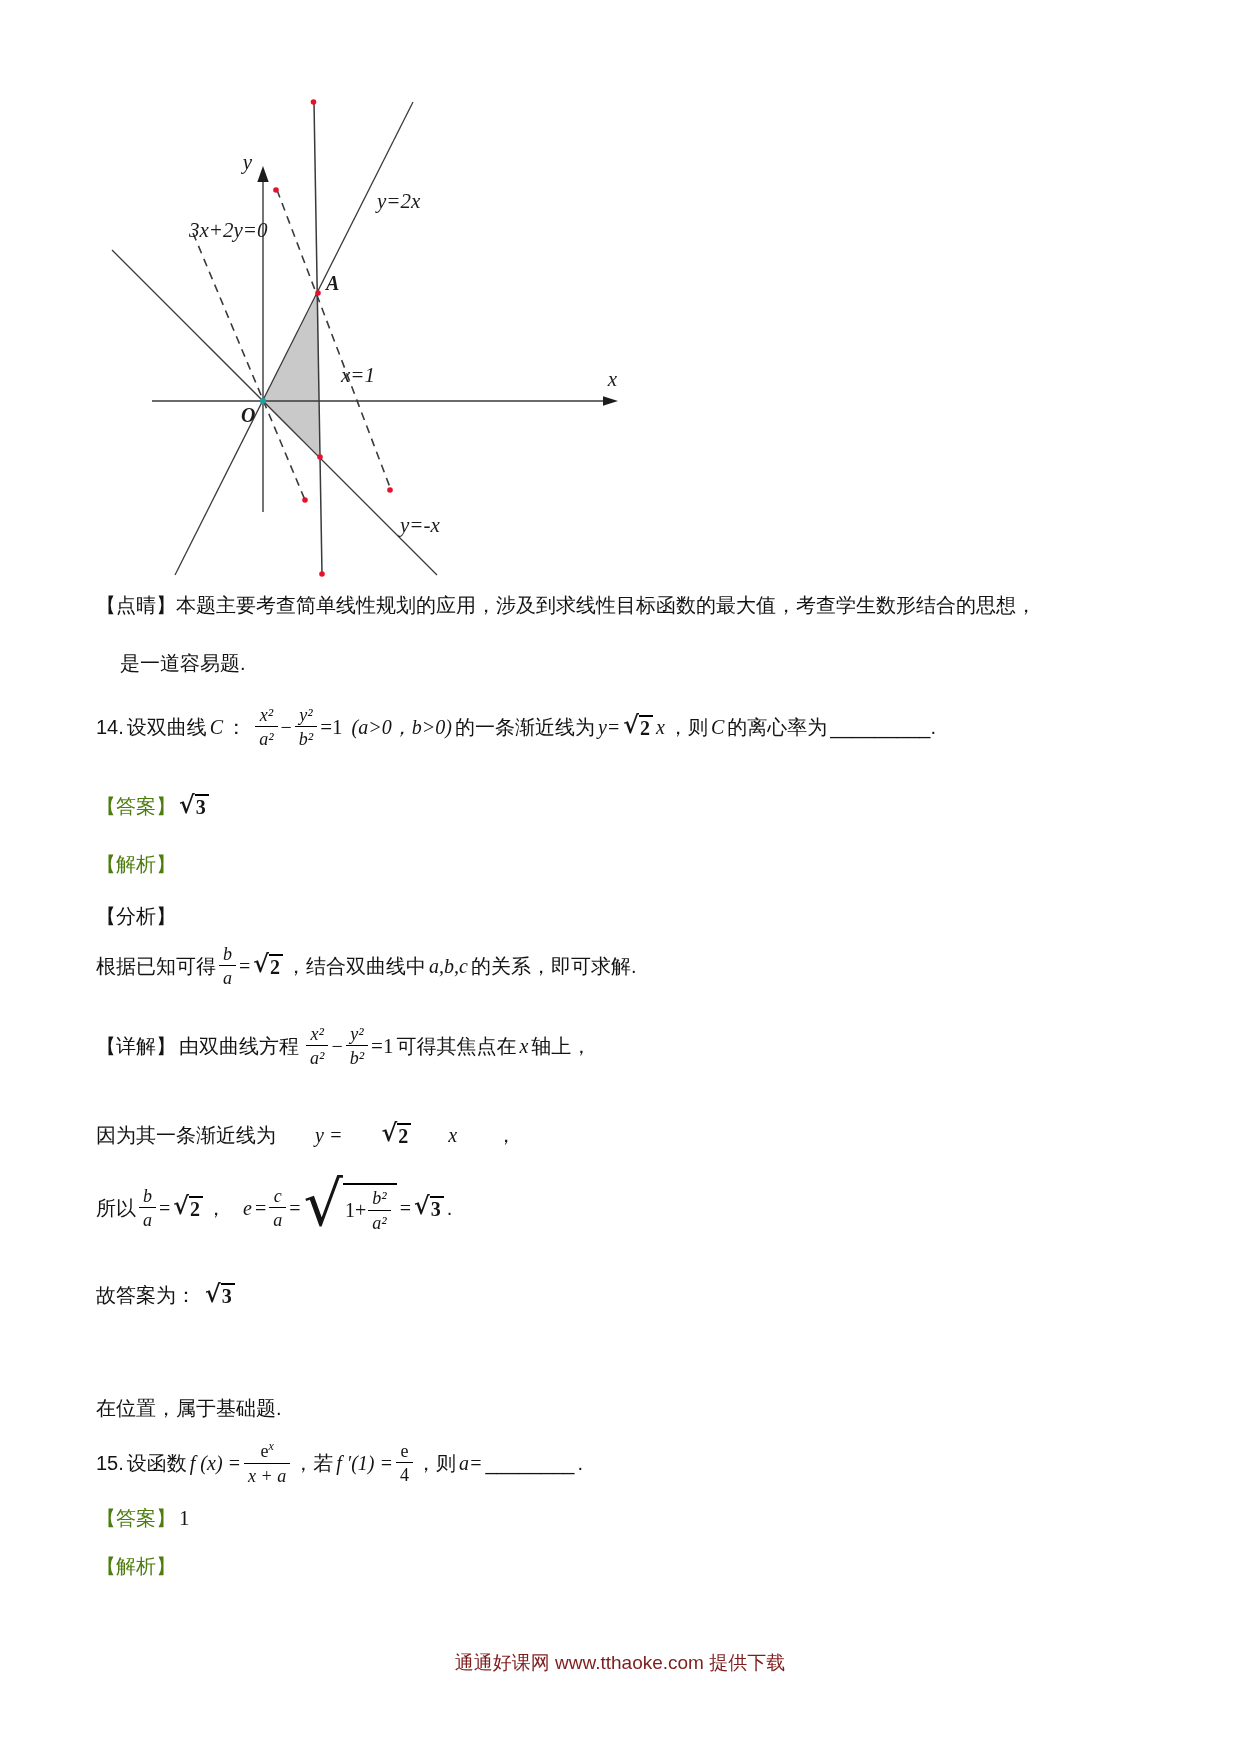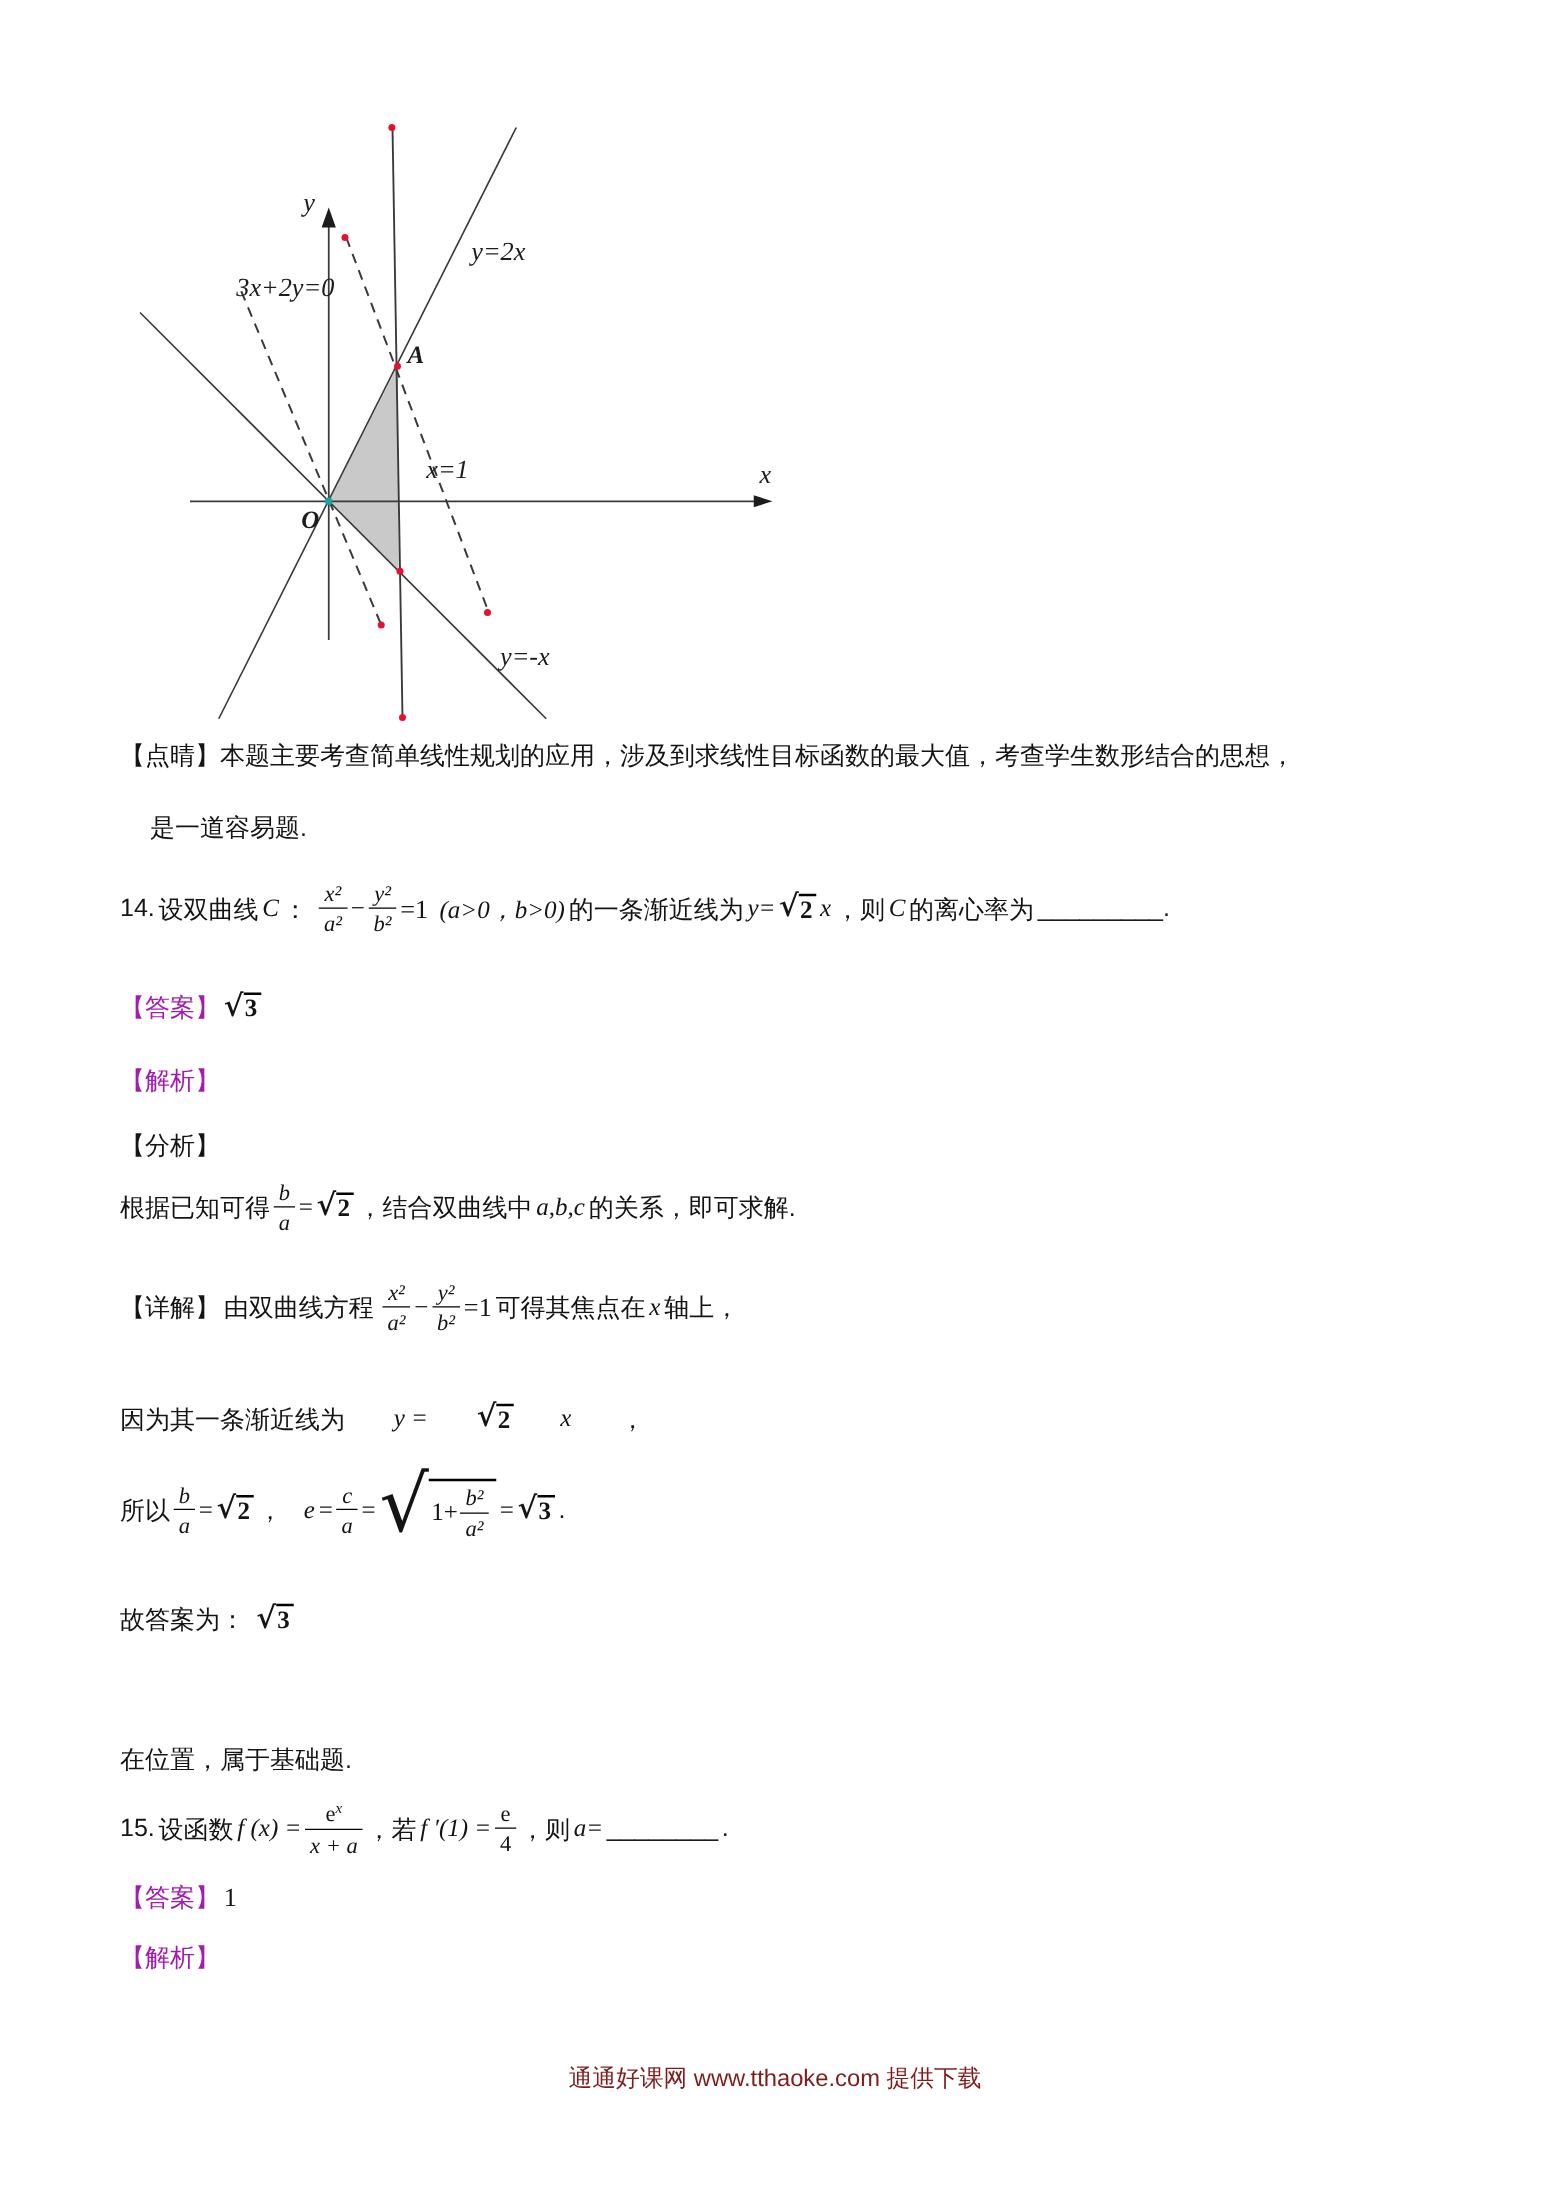--- a/index.html
+++ b/index.html
@@ -13,21 +13,21 @@
   .frac{display:inline-flex;flex-direction:column;align-items:center;
         font-family:"Liberation Serif","DejaVu Serif",serif;font-style:italic;
         font-size:18px;line-height:1.12;}
   .frac .n{padding:0 4px 1px;}
   .frac .d{border-top:1.6px solid #000;padding:2px 4px 0;}
   .sqrt{display:inline-flex;align-items:center;}
   .sqrt .sym{font-family:"DejaVu Serif",serif;font-weight:bold;font-size:24px;line-height:1;transform:translateY(-2px);}
   .sqrt .rad{border-top:2.2px solid #000;padding:0 3px 0 1px;font-family:"Liberation Serif","DejaVu Serif",serif;}
   .sqrt.big .sym{font-size:62px;font-weight:normal;transform:translateY(-4px);}
   .sqrt.big .rad{display:flex;align-items:center;gap:2px;padding:3px 6px 0 2px;}
-  .blue{color:#a21caf;}
+  .blue{color:#4d7c0f;}
   .para{line-height:1.35;}
   .footer{width:1240px;text-align:center;font-size:19px;color:#7f1d1d;}
   svg text{font-family:"Liberation Serif","DejaVu Serif",serif;font-style:italic;fill:#1c1c1c;}
 </style>
 </head>
 <body>
 
 <div class="page">
 
   <svg class="abs" style="left:96px;top:84px;" width="534" height="512" viewBox="96 84 534 512">

